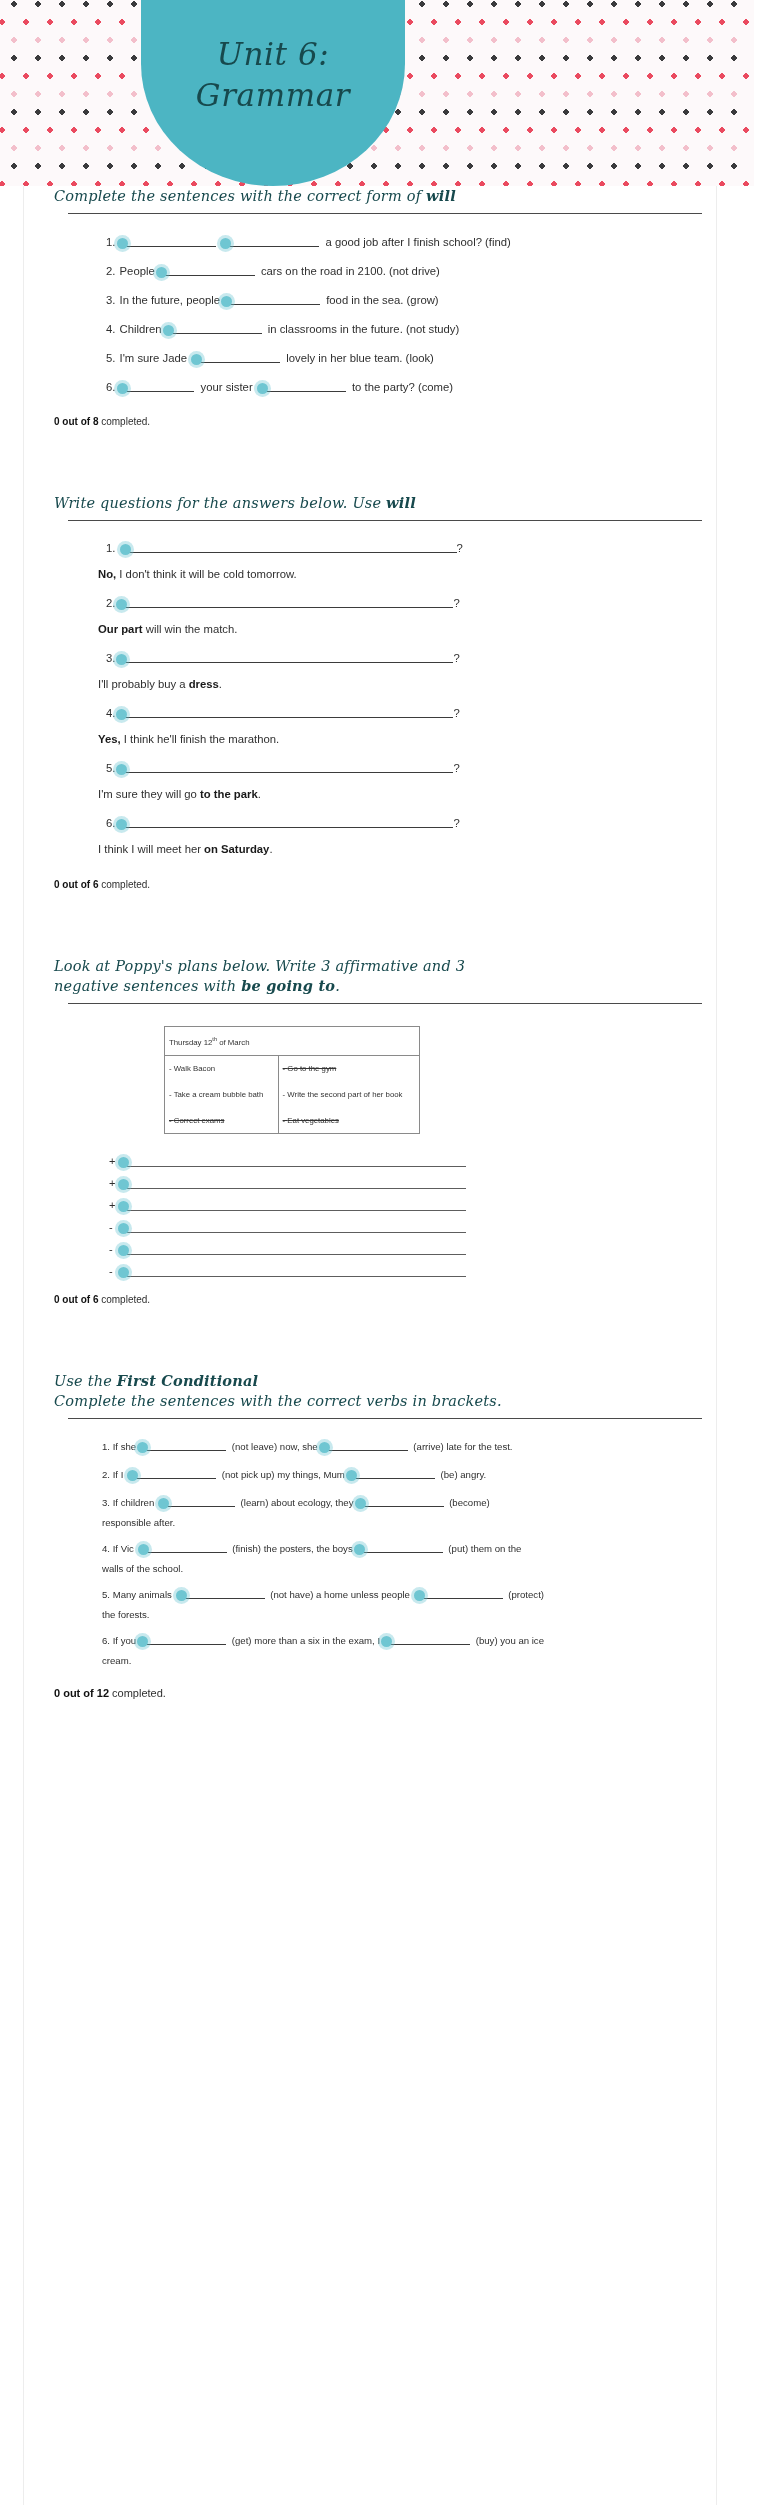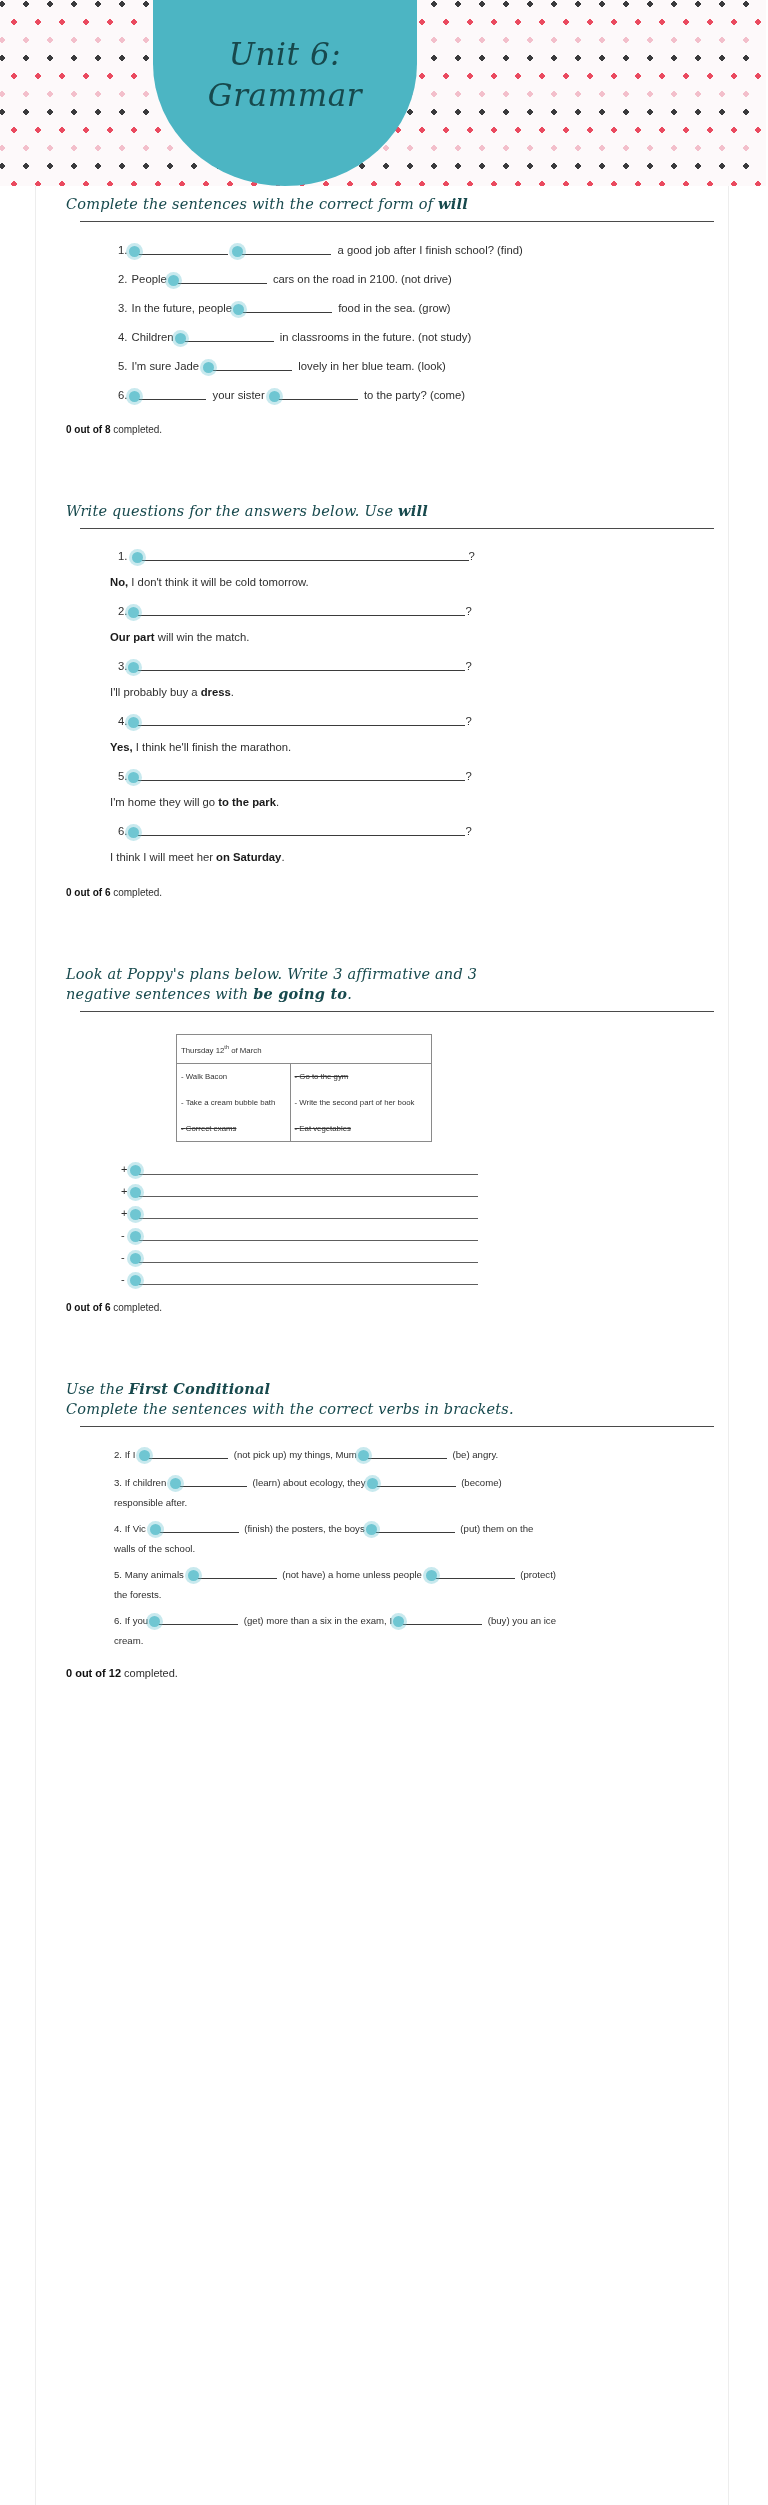--- a/index.html
+++ b/index.html
@@ -11,21 +11,21 @@
     overflow:hidden;
   }
   .page {
     position:relative;
     width:768px; height:2505px;
     background:#ffffff;
     overflow:hidden;
   }
   .page-inner {
     position:absolute;
-    left:36px; top:0; width:692px; min-height:2505px;
+    left:24px; top:0; width:692px; min-height:2505px;
     background:#ffffff;
     box-shadow:0 0 0 1px #ededed;
   }
 
   
   .header {
     position:relative;
     height:186px;
     width:768px;
     margin-left:-38px;
@@ -62,21 +62,21 @@
     color:#17494d;
     font-family:"DejaVu Serif", serif;
     font-style:italic;
     font-size:31px;
     line-height:41px;
     letter-spacing:0.6px;
     z-index:3;
   }
 
   
-  .content { padding: 0 0 40px 0; margin-top: 8px; }
+  .content { padding: 0 0 40px 0; }
   .exercise { padding: 0 30px; }
   .ex-gap { height:66px; }
 
   .ex-title {
     font-family:"DejaVu Serif", serif;
     font-style:italic;
     color:#17494d;
     font-size:14.5px;
     line-height:20px;
     letter-spacing:0.2px;
@@ -302,21 +302,21 @@
          <span class="num">4.</span><span class="dot"></span><span class="longblank"></span><span>?</span>
        </div>
        <div class="answer">
          <b>Yes,</b><span> I think he'll finish the marathon.</span>
        </div>
 
        <div class="qline">
          <span class="num">5.</span><span class="dot"></span><span class="longblank"></span><span>?</span>
        </div>
        <div class="answer">
-         <span>I'm home they will go </span><b>to the park</b><span>.</span>
+         <span>I'm sure they will go </span><b>to the park</b><span>.</span>
        </div>
 
        <div class="qline">
          <span class="num">6.</span><span class="dot"></span><span class="longblank"></span><span>?</span>
        </div>
        <div class="answer">
          <span>I think I will meet her </span><b>on Saturday</b><span>.</span>
        </div>
      </div>
 
@@ -372,20 +372,23 @@
 
    <div class="exercise">
      <div class="ex-title">
        <div><span>Use the </span><b>First Conditional</b></div>
        <div>Complete the sentences with the correct verbs in brackets.</div>
      </div>
      <div class="ex-rule"></div>
 
      <div class="items">
 
+       <div class="small-item">
+         <span class="num">1.</span> <span>If she</span><span class="dot"></span><span class="blank b-lg"></span><span> (not leave) now, she</span><span class="dot"></span><span class="blank b-lg"></span><span> (arrive) late for the test.</span>
+       </div>
 
        <div class="small-item">
          <span class="num">2.</span> <span>If I</span> <span class="dot"></span><span class="blank b-lg"></span><span> (not pick up) my things, Mum</span><span class="dot"></span><span class="blank b-lg"></span><span> (be) angry.</span>
        </div>
 
        <div class="small-item">
          <span class="num">3.</span> <span>If children</span> <span class="dot"></span><span class="blank b-md"></span><span> (learn) about ecology, they</span><span class="dot"></span><span class="blank b-lg"></span><span> (become)</span>
        </div>
        <div class="cont-line">responsible after.</div>
 

